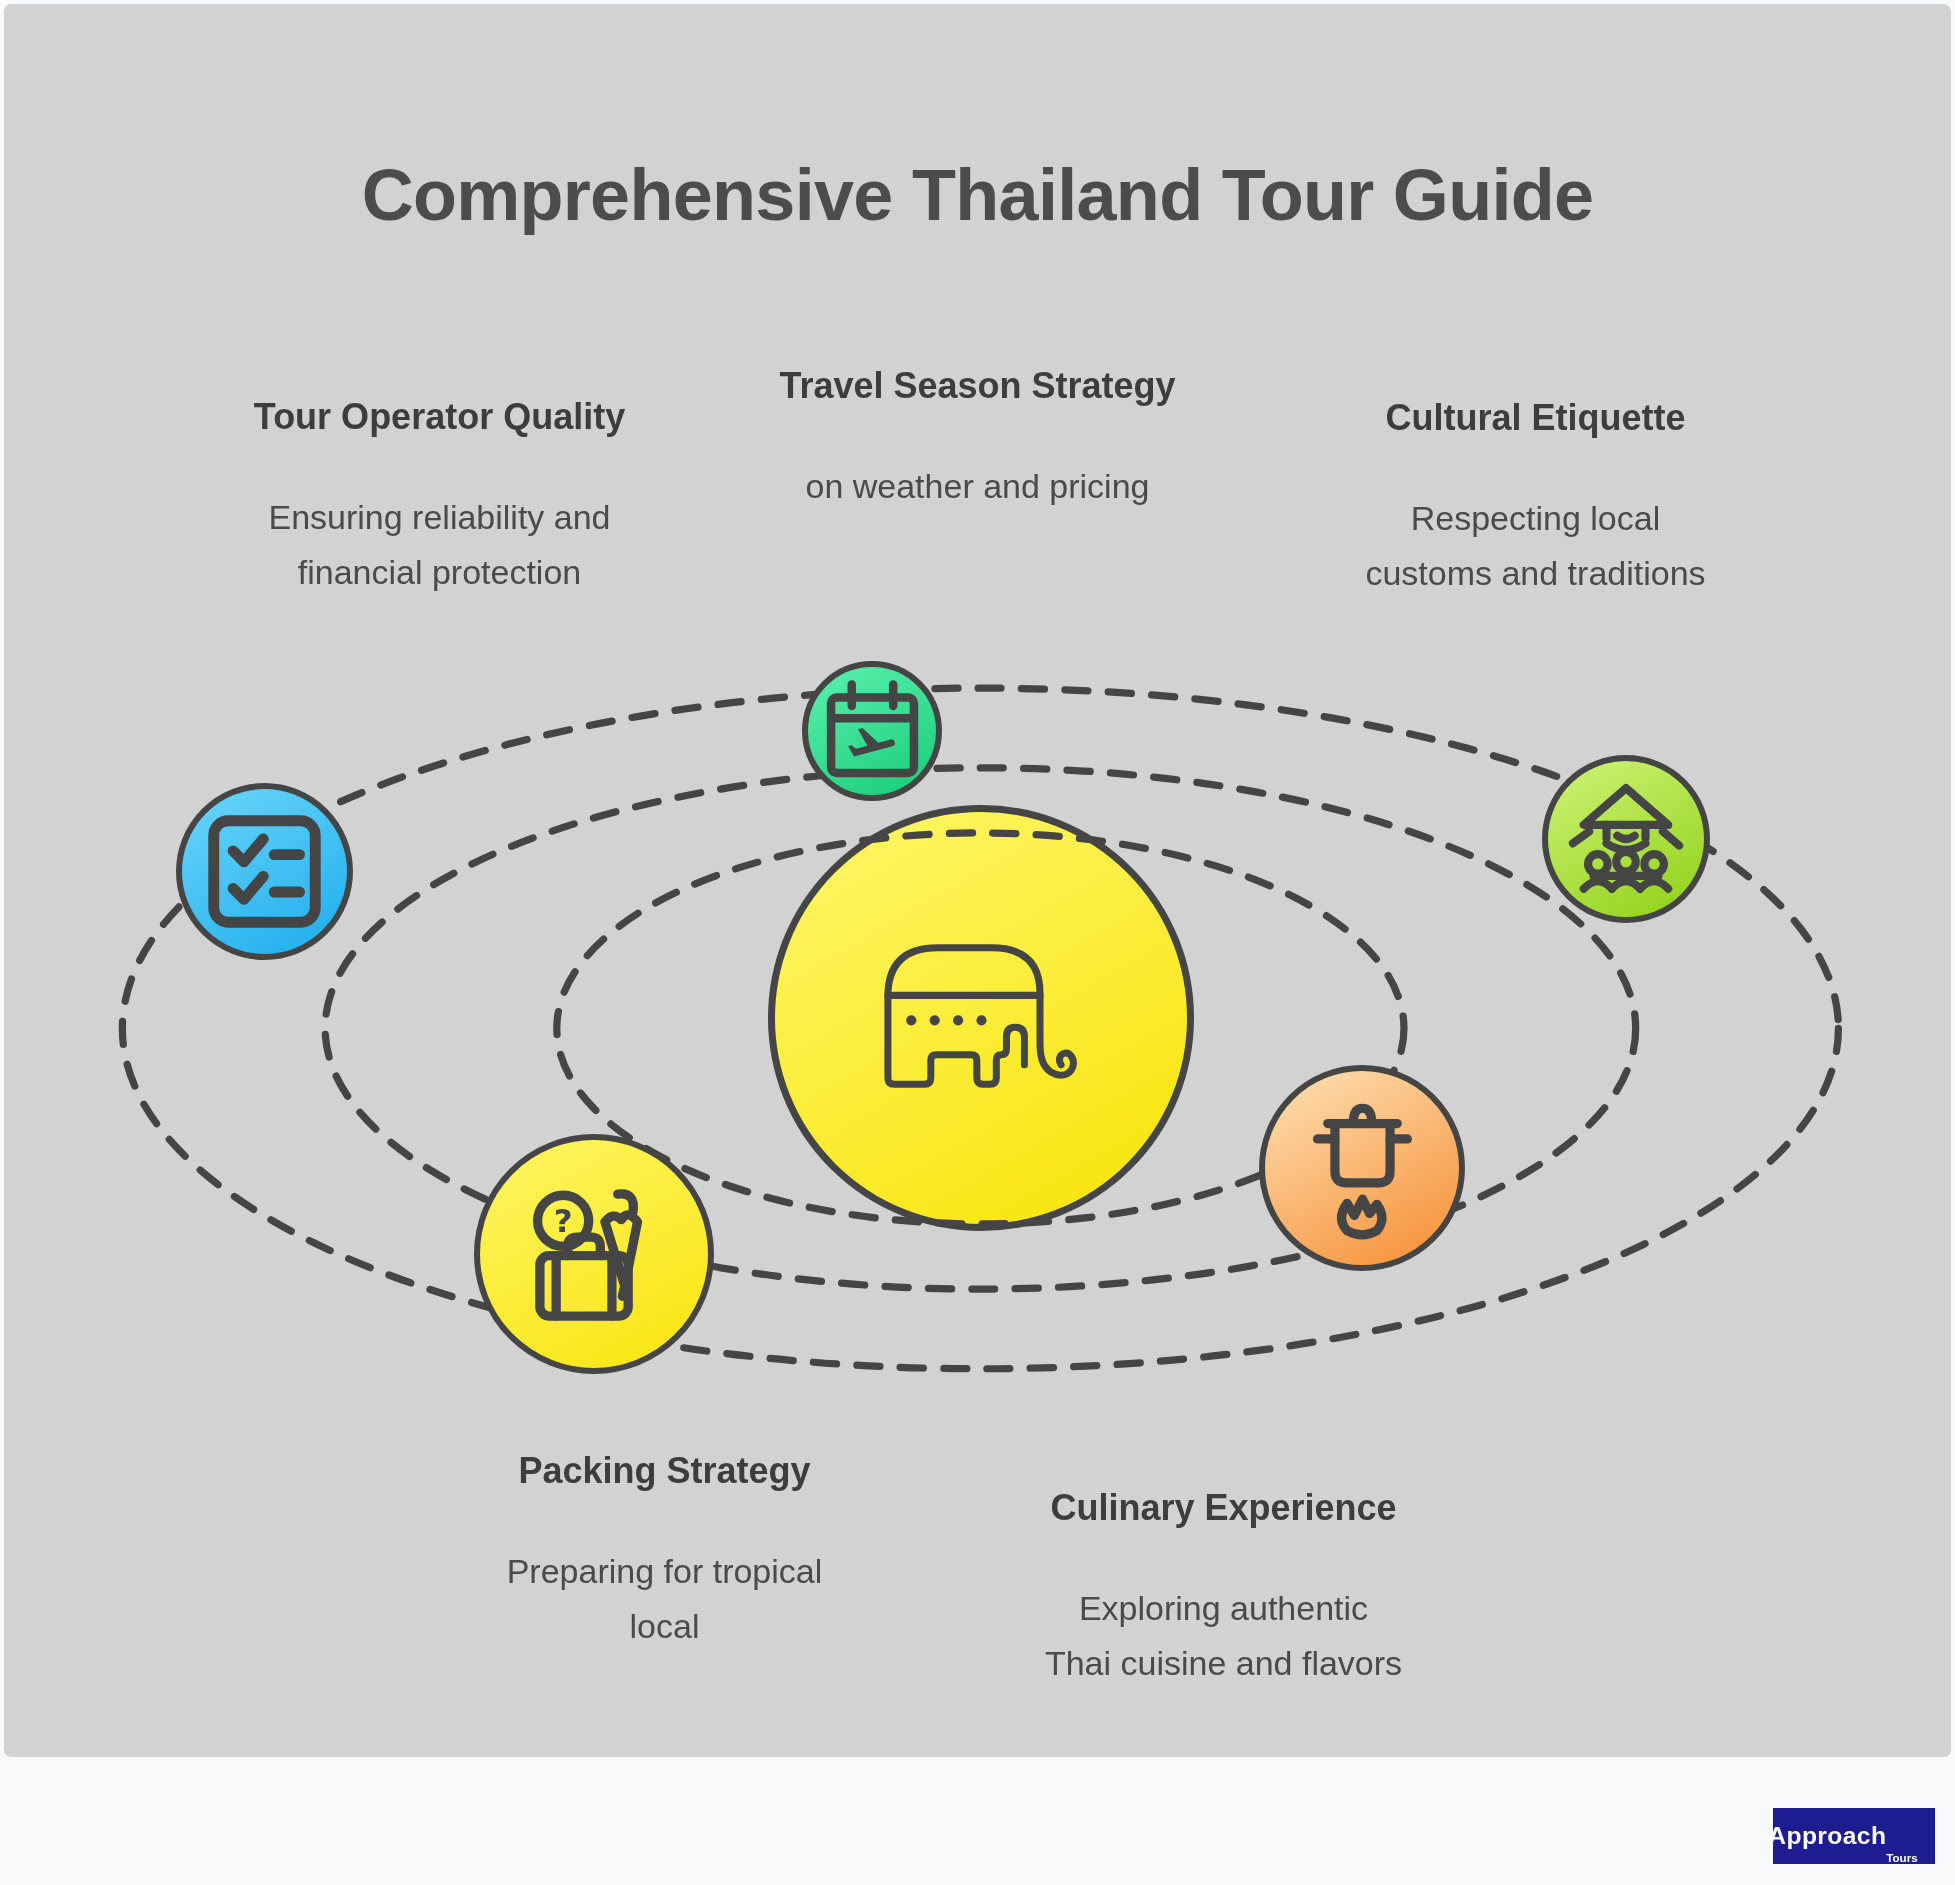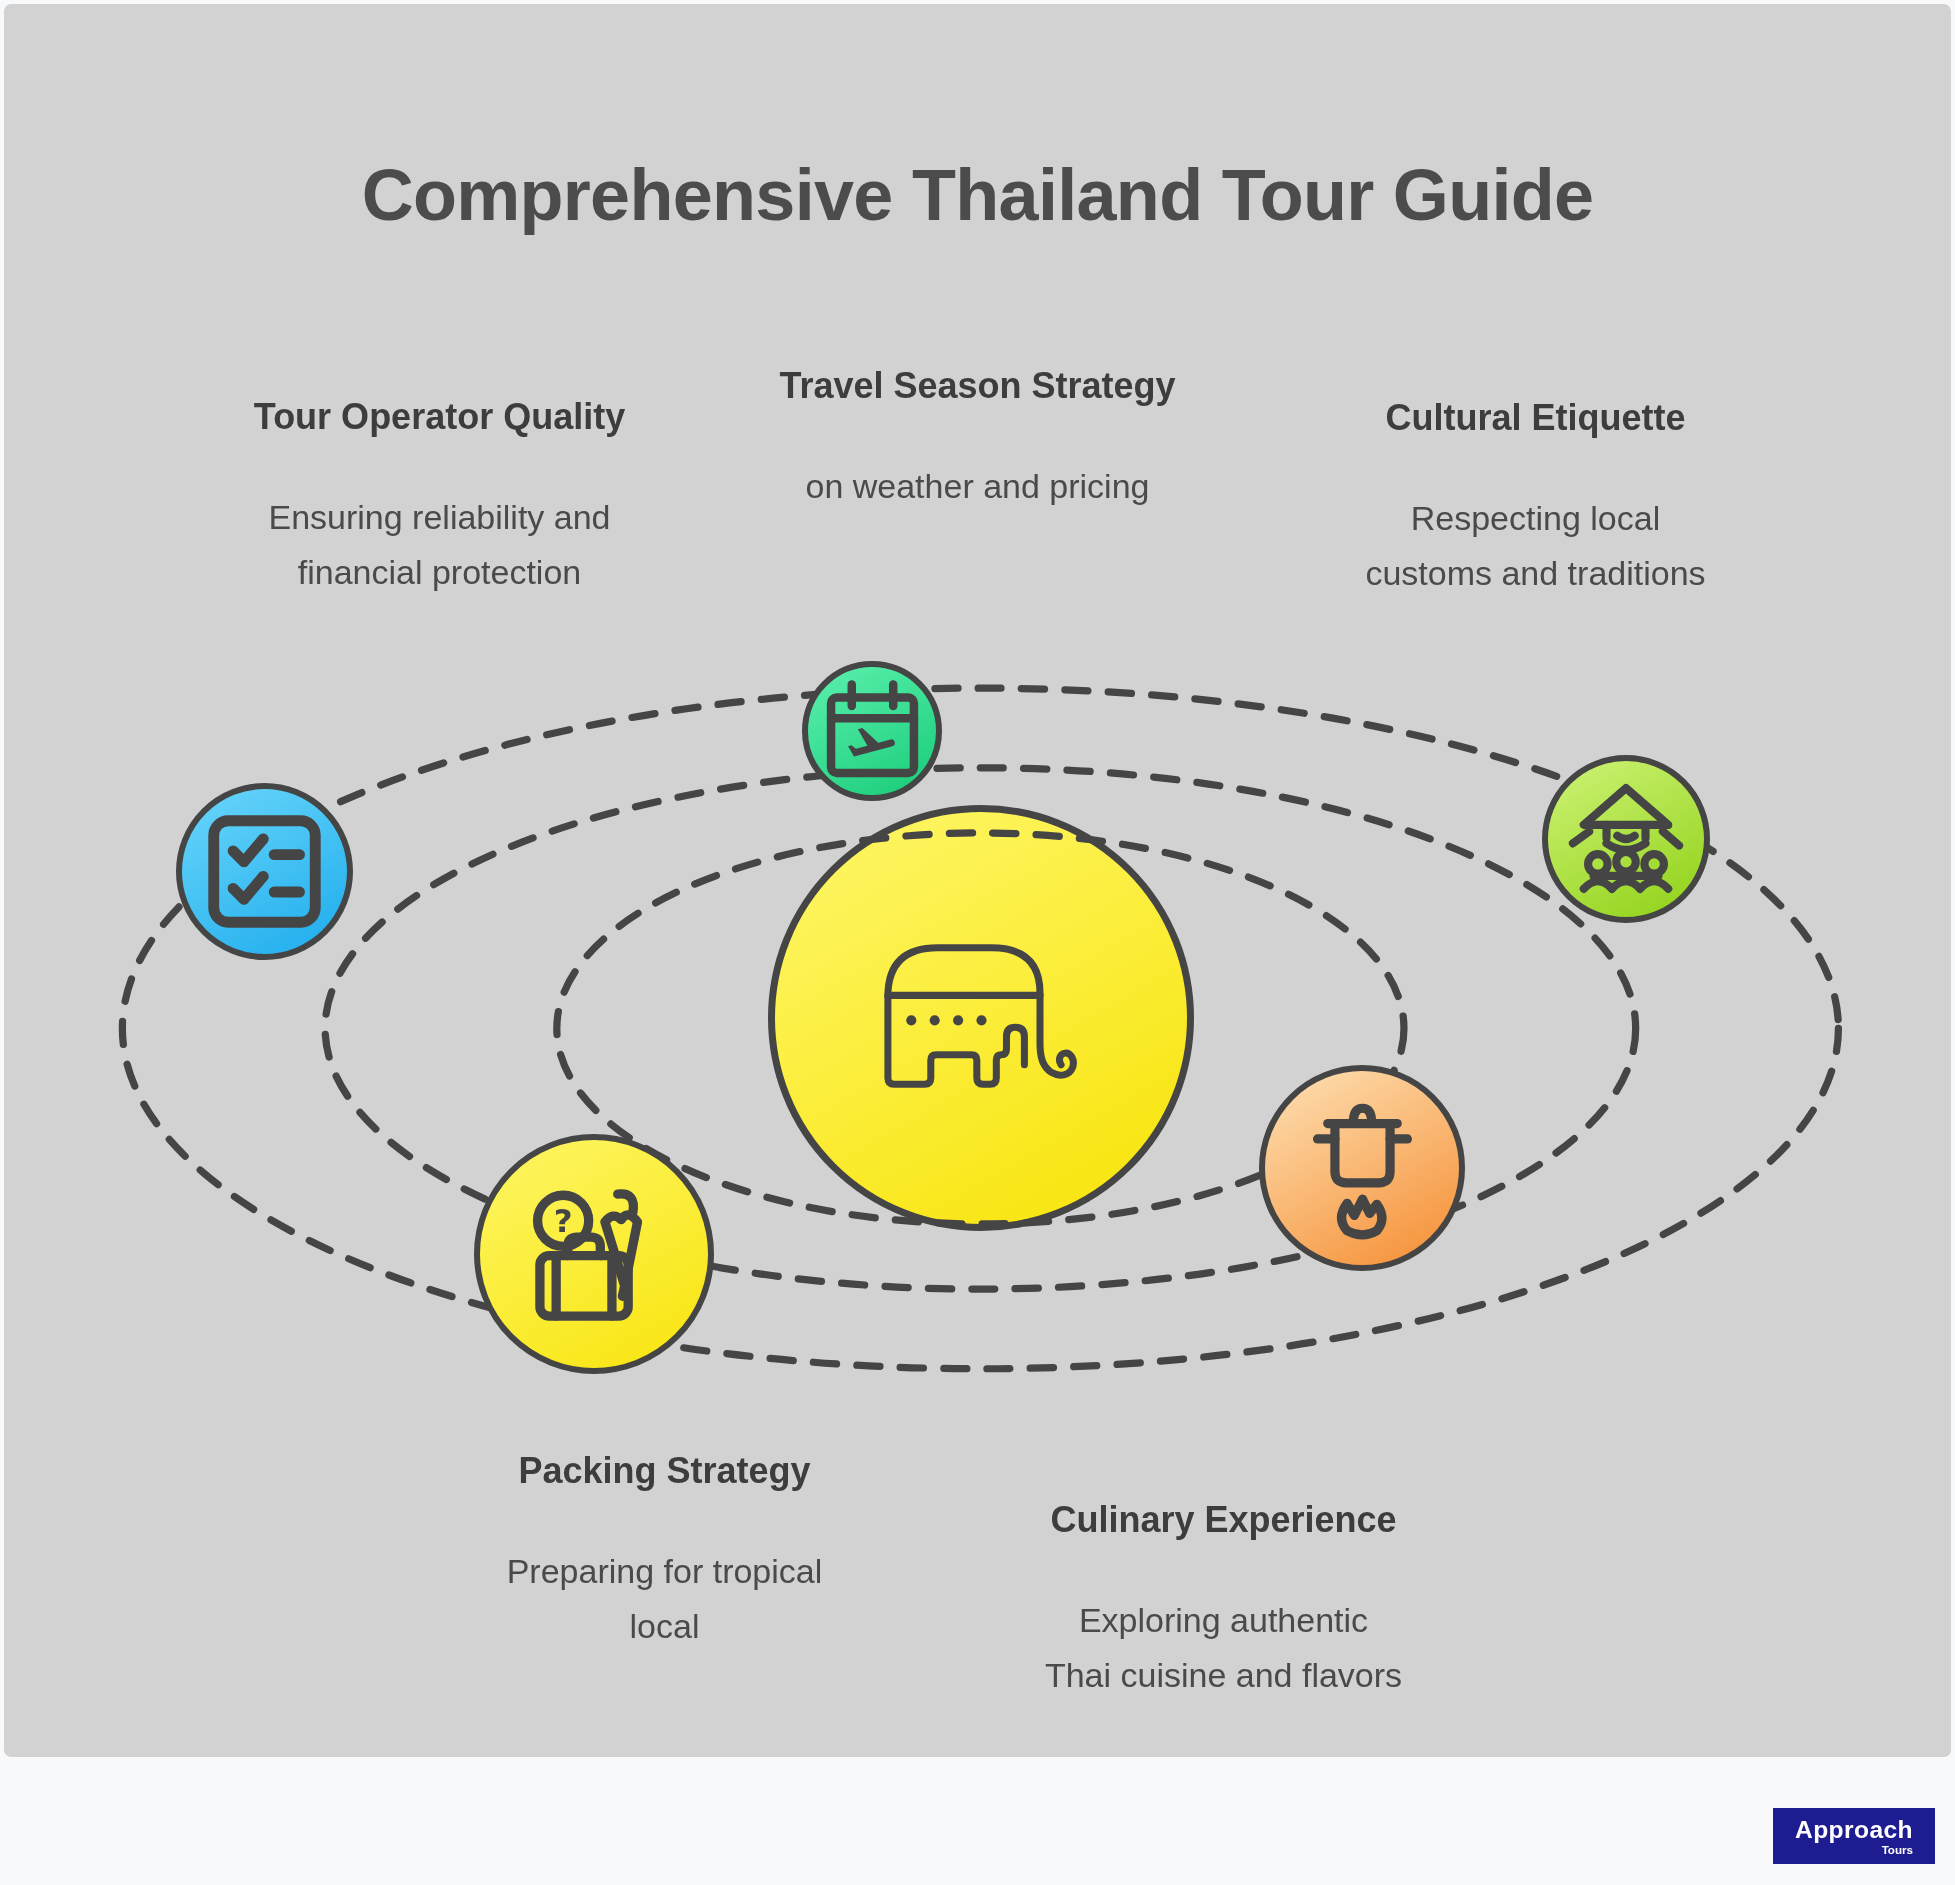--- a/index.html
+++ b/index.html
@@ -59,25 +59,25 @@
     font-size:36px;font-weight:700;color:#3d3d3d;
     line-height:43px;margin:0 0 52px 0;
   }
   .block .body{
     font-size:34px;font-weight:400;color:#4a4a4a;line-height:55px;margin:0;
   }
   .b-tour    {left:186px; top:395px;text-align:center;}
   .b-season  {left:724px;top:364px;}
   .b-culture {left:1282px;top:396px;}
   .b-packing {left:411px; top:1449px;}
-  .b-culinary{left:970px;top:1486px;margin-top:12px;}
+  .b-culinary{left:970px;top:1486px;}
   .logo{
     position:absolute;left:1773px;top:1808px;width:162px;height:56px;
     background:var(--brand_navy);color:#ffffff;z-index:5;
-    display:flex;flex-direction:column;align-items:center;justify-content:center;
+    display:flex;flex-direction:row;align-items:center;justify-content:center;
   }
   .logo .brand{font-size:24.6px;font-weight:700;letter-spacing:0.4px;line-height:26px;}
   .logo .sub{font-size:11.6px;font-weight:700;align-self:flex-end;margin:0 22px 0 0;line-height:13px;}
   .icon-stroke{stroke:#454545;fill:none;stroke-linecap:round;stroke-linejoin:round;}
 </style>
 </head>
 <body>
 
 <div class="canvas"></div>
 

